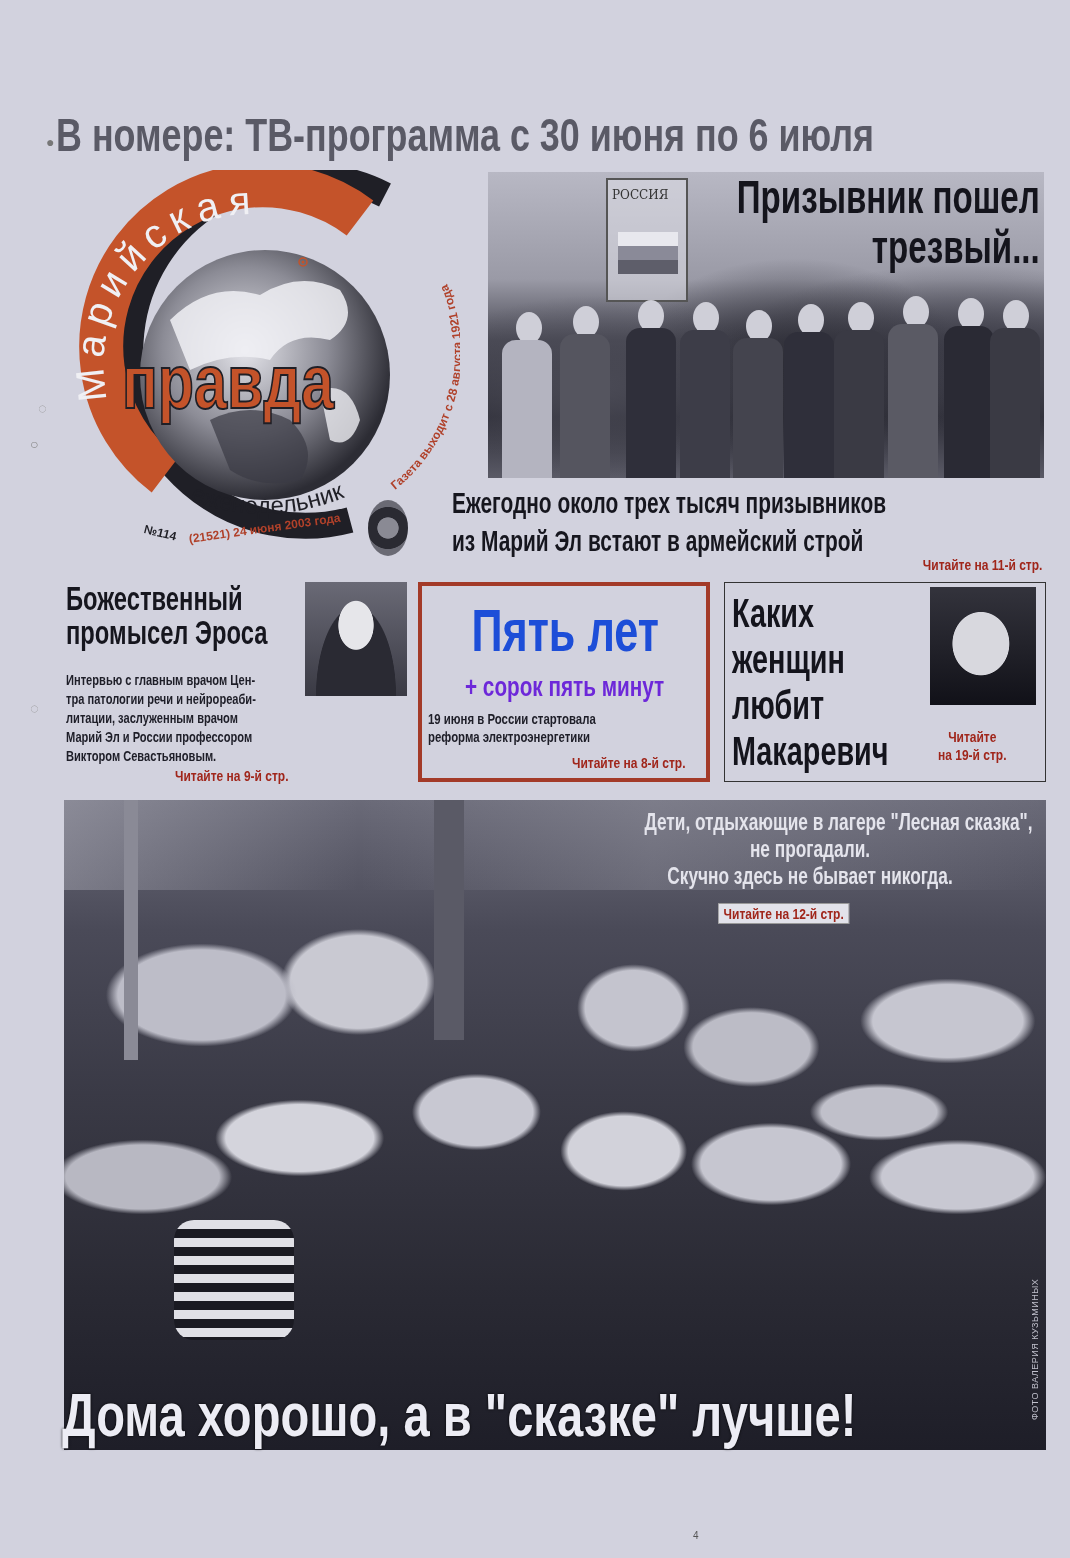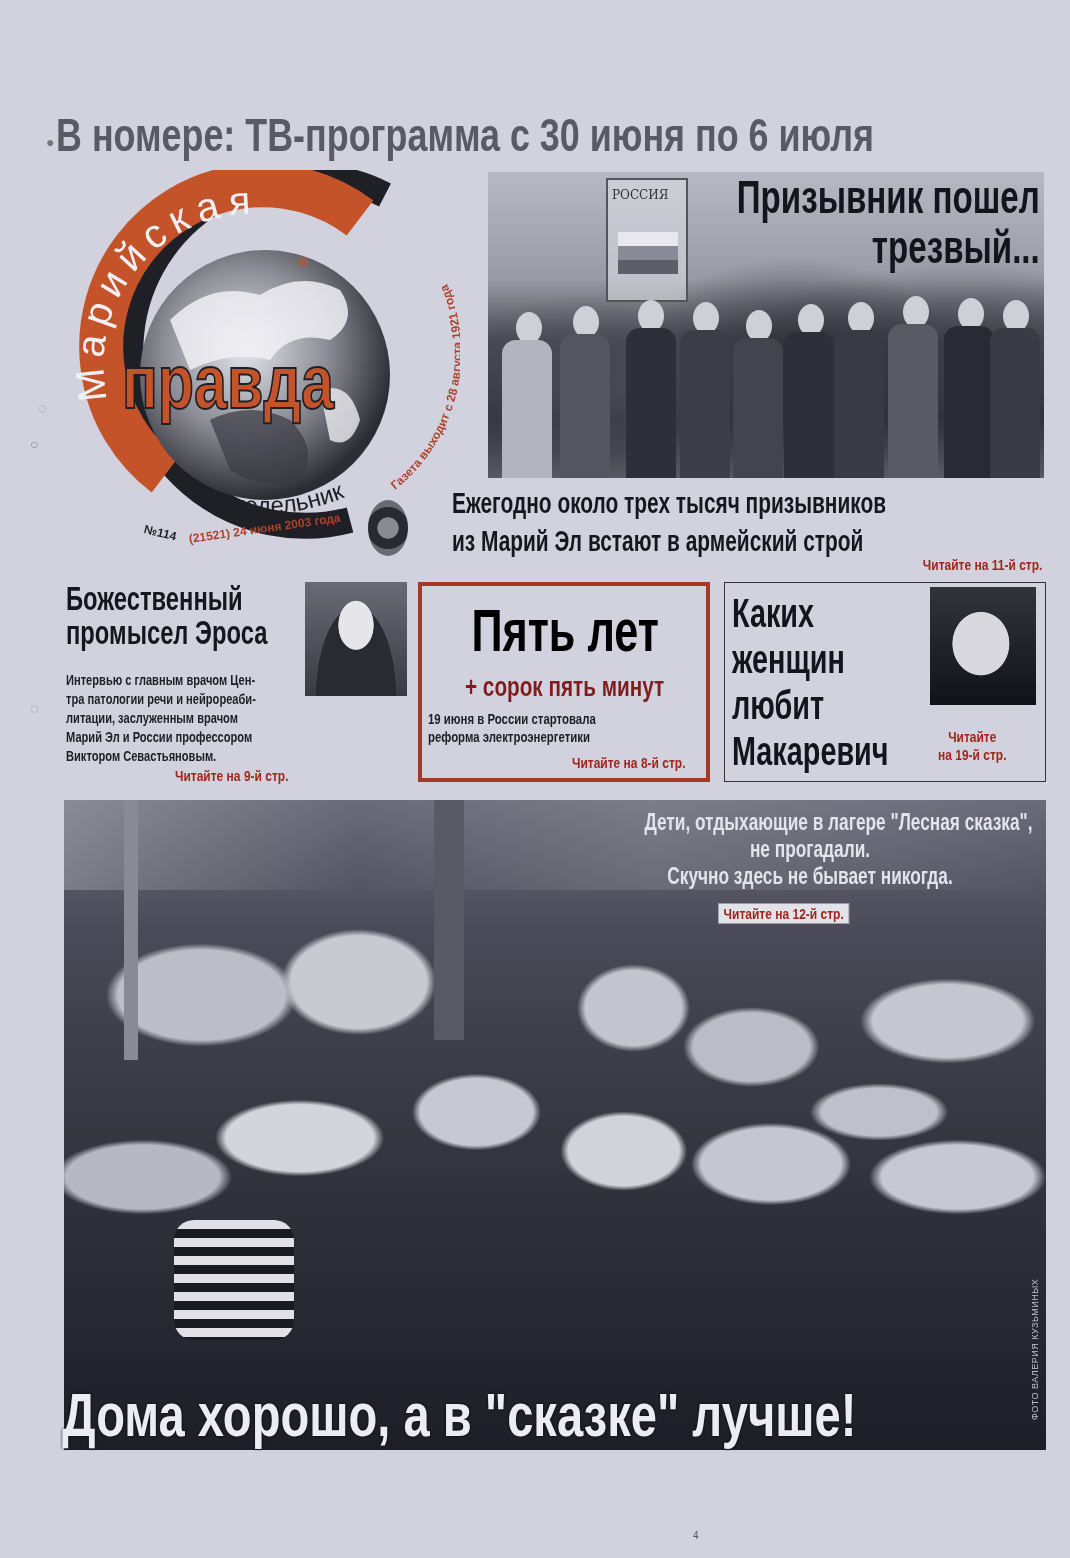--- a/index.html
+++ b/index.html
@@ -78,26 +78,26 @@
     left: 66px; top: 670px; width: 330px; font-size: 15px; line-height: 19px; font-weight: bold; color: #1e1e28;
     transform: scaleX(0.74); transform-origin: left top; white-space: nowrap;
   }
   .rm2 { left: 175px; top: 767px; font-size: 15px; transform: scaleX(0.8); transform-origin: left top; }
 
   .box2 {
     left: 418px; top: 582px; width: 292px; height: 200px;
     border: 4px solid #a33a28; box-sizing: border-box;
   }
   .box2-title {
-    left: 430px; top: 598px; width: 270px; text-align: center; font-size: 60px; line-height: 66px; font-weight: bold; color: #000000;
+    left: 430px; top: 598px; width: 270px; text-align: center; font-size: 60px; line-height: 66px; font-weight: bold; color: #1d4ed8;
     white-space: nowrap;
   }
   .box2-title span { display: inline-block; transform: scaleX(0.72); }
   .box2-sub {
-    left: 430px; top: 672px; width: 270px; text-align: center; font-size: 28px; line-height: 30px; font-weight: bold; color: #7f1d1d; white-space: nowrap;
+    left: 430px; top: 672px; width: 270px; text-align: center; font-size: 28px; line-height: 30px; font-weight: bold; color: #6d28d9; white-space: nowrap;
   }
   .box2-sub span { display: inline-block; transform: scaleX(0.74); }
   .box2-body {
     left: 428px; top: 710px; font-size: 15px; line-height: 18px; font-weight: bold; color: #1e1e28;
     white-space: nowrap; transform: scaleX(0.76); transform-origin: left top;
   }
   .rm3 { left: 572px; top: 754px; font-size: 15px; transform: scaleX(0.8); transform-origin: left top; }
 
   .box3 {
     left: 724px; top: 582px; width: 322px; height: 200px;

